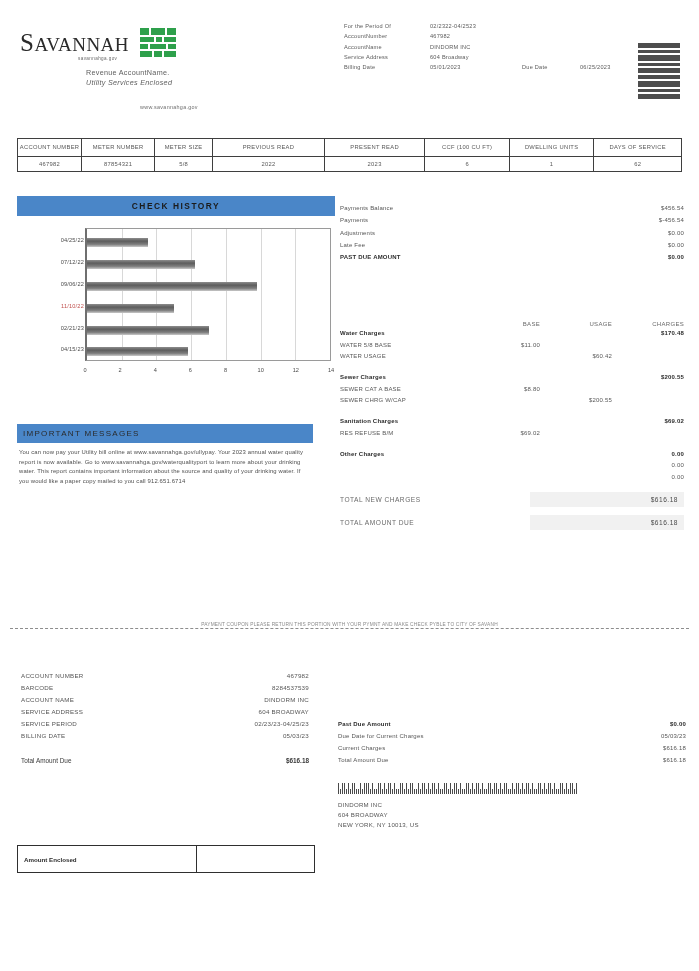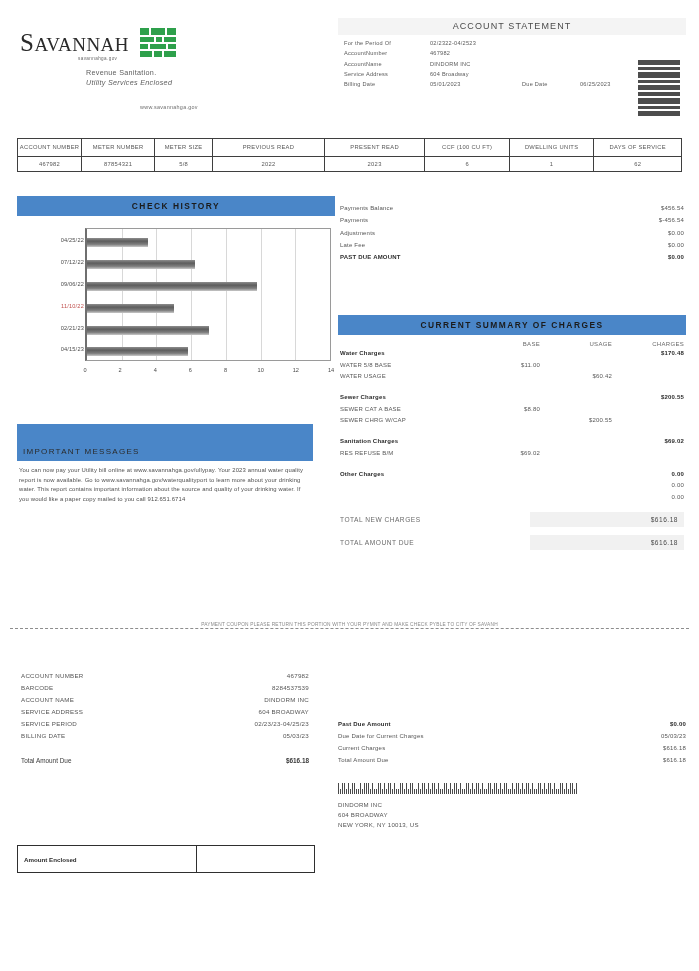--- a/index.html
+++ b/index.html
@@ -45,21 +45,21 @@
   .plot{position:absolute;left:68px;top:0;right:4px;bottom:22px;border:1px solid #9a9a9a;border-left:2px solid #6f6f6f;background:#fff;}
   .gl{position:absolute;top:0;bottom:0;width:1px;background:#d8d8d8;}
   .bar{position:absolute;height:9px;background:linear-gradient(to bottom,#8d8d8d 0%,#5d5d5d 35%,#7d7d7d 70%,#c9c9c9 100%);border-right:1px solid #fff;}
   .ylab{position:absolute;right:100%;margin-right:3px;font-size:5.6px;color:#4a4a4a;letter-spacing:.2px;white-space:nowrap;transform:translateY(-1px);}
   .ylab.hot{color:#c0504d;}
   .xaxis{position:absolute;left:68px;right:4px;bottom:4px;height:12px;}
   .xtick{position:absolute;font-size:5.6px;color:#4a4a4a;transform:translateX(-50%);}
 
   
   .sec-msg{position:absolute;left:17px;top:424px;width:296px;}
-  .msg-head{background:#4a86c8;color:#2a2a2a;font-size:8px;letter-spacing:1.3px;padding:23px 0 5px 6px;}
+  .msg-head{background:#4a86c8;color:#2a2a2a;font-size:8px;letter-spacing:1.3px;padding:5px 0 5px 6px;}
   .msg-body{font-size:5.9px;line-height:1.62;color:#4f4f4f;padding:5px 2px 0 2px;letter-spacing:.15px;}
 
   
   .sec-act{position:absolute;left:338px;top:196px;width:348px;}
   .arow{display:flex;justify-content:space-between;font-size:6px;color:#555;letter-spacing:.2px;line-height:2.05;padding:0 2px;}
   .arow.b{font-weight:bold;color:#2f2f2f;}
 
   
   .sec-chg{position:absolute;left:338px;top:315px;width:348px;}
   .chg-cols{display:flex;font-size:6px;color:#6a6a6a;letter-spacing:.3px;padding:6px 2px 1px;}
@@ -118,28 +118,27 @@
       <i style="left:16px;top:9px;width:6px;height:5px;"></i>
       <i style="left:24px;top:9px;width:12px;height:5px;"></i>
       <i style="left:0;top:16px;width:8px;height:5px;"></i>
       <i style="left:10px;top:16px;width:16px;height:5px;"></i>
       <i style="left:28px;top:16px;width:8px;height:5px;"></i>
       <i style="left:0;top:23px;width:12px;height:6px;"></i>
       <i style="left:14px;top:23px;width:8px;height:6px;"></i>
       <i style="left:24px;top:23px;width:12px;height:6px;"></i>
     </div>
     <div class="dept">
-      <div>Revenue Sanitation.</div>
+      <div>Revenue AccountName.</div>
       <div class="l2">Utility Services Enclosed</div>
     </div>
     <div class="siteurl">www.savannahga.gov</div>
   </div>
 
   <div class="stmt">
-    <div class="stmt-title">ACCOUNT STATEMENT</div>
     <div class="stmt-rows">
       <div id="stmtrows">
           <div class="srow">
             <div class="k">For the Period Of</div>
             <div class="v">02/2322-04/2523</div>
           </div>
           <div class="srow">
             <div class="k">AccountNumber</div>
             <div class="v">467982</div>
           </div>
@@ -263,21 +262,20 @@
           <div>$0.00</div>
         </div>
         <div class="arow b">
           <div>PAST DUE AMOUNT</div>
           <div>$0.00</div>
         </div>
       </div>
   </div>
 
   <div class="sec-chg">
-    <div class="bluebar">CURRENT SUMMARY OF CHARGES</div>
     <div class="chg-cols">
       <div class="c1"></div>
       <div class="c2">BASE</div>
       <div class="c3">USAGE</div>
       <div class="c4">CHARGES</div>
     </div>
     <div id="chgrows">
         <div class="crow grp">
           <div class="c1">Water Charges</div>
           <div class="c2"></div>

